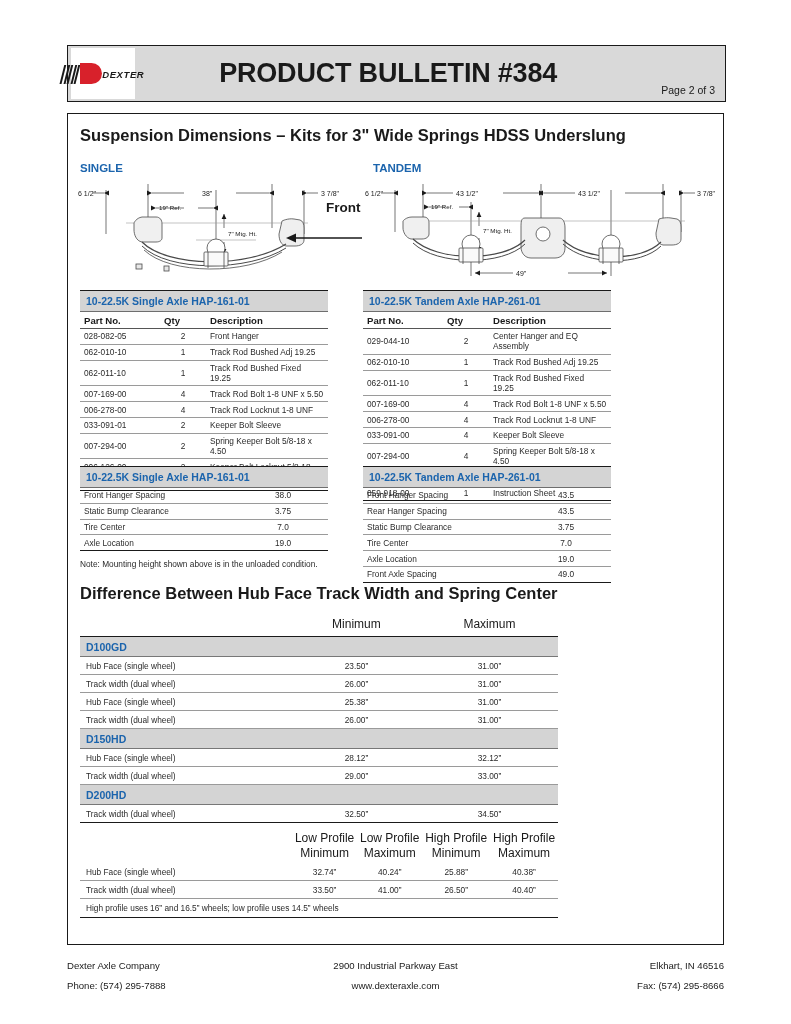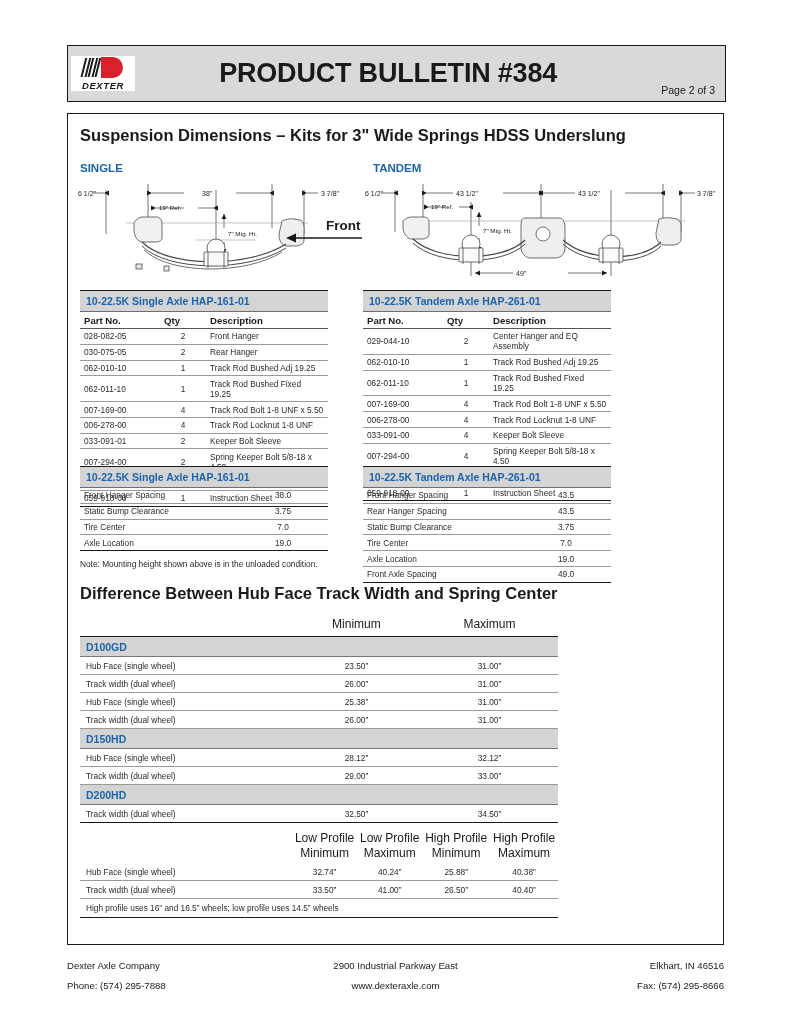--- a/index.html
+++ b/index.html
@@ -17,23 +17,23 @@
 
   
   .header {
     position: absolute; left: 67px; top: 45px;
     width: 657px; height: 55px;
     background: #d9d9d9;
     border: 1.5px solid #1a1a1a;
     display: flex; align-items: center;
   }
   .logo-box {
-    width: 64px; height: 35px; margin-left: 3px;
+    width: 64px; height: 51px; margin-left: 3px;
     background: #ffffff;
-    display: flex; flex-direction: column;
+    display: flex; flex-direction: row;
     align-items: center; justify-content: center;
     flex: none;
   }
   .logo-mark { display: flex; align-items: center; height: 22px; }
   .logo-stripes { display: flex; align-items: flex-end; height: 20px; margin-right: 1px; transform: skewX(-14deg); }
   .logo-stripes i { display: block; width: 2px; height: 19px; background: #1a1a1a; margin-right: 1.5px; }
   .logo-d { position: relative; width: 22px; height: 21px; }
   .logo-d::before {
     content: ""; position: absolute; left: 0; top: 0;
     width: 6px; height: 21px; background: #d8212b;
@@ -82,21 +82,21 @@
   #label-single { left: 12px; top: 48px; }
   #label-tandem { left: 305px; top: 48px; }
 
   
   .diagram { position: absolute; }
   #diagram-single { left: 8px; top: 62px; width: 280px; height: 105px; }
   #diagram-tandem { left: 295px; top: 62px; width: 355px; height: 115px; }
   .diagram svg { display: block; }
 
   .front-label {
-    position: absolute; left: 258px; top: 104px;
+    position: absolute; left: 258px; top: 86px;
     font-size: 13.5px; font-weight: bold; color: #1a1a1a;
   }
   .front-arrow { position: absolute; left: 218px; top: 118px; }
 
   
   .tbl { position: absolute; font-size: 8.3px; }
   .tbl table { border-collapse: collapse; width: 100%; }
   .tbl .caption {
     background: #d4d4d4;
     color: #1b64ad; font-weight: bold; font-size: 10.5px;
@@ -346,25 +346,20 @@
             <th>Description</th>
           </tr>
         </thead>
         <tbody>
             <tr>
               <td class="c-part">028-082-05</td>
               <td class="c-qty">2</td>
               <td class="">Front Hanger</td>
             </tr>
             <tr>
-              <td class="c-part">030-075-05</td>
-              <td class="c-qty">2</td>
-              <td class="">Rear Hanger</td>
-            </tr>
-            <tr>
               <td class="c-part">062-010-10</td>
               <td class="c-qty">1</td>
               <td class="">Track Rod Bushed Adj 19.25</td>
             </tr>
             <tr>
               <td class="c-part">062-011-10</td>
               <td class="c-qty">1</td>
               <td class="">Track Rod Bushed Fixed 19.25</td>
             </tr>
             <tr>

